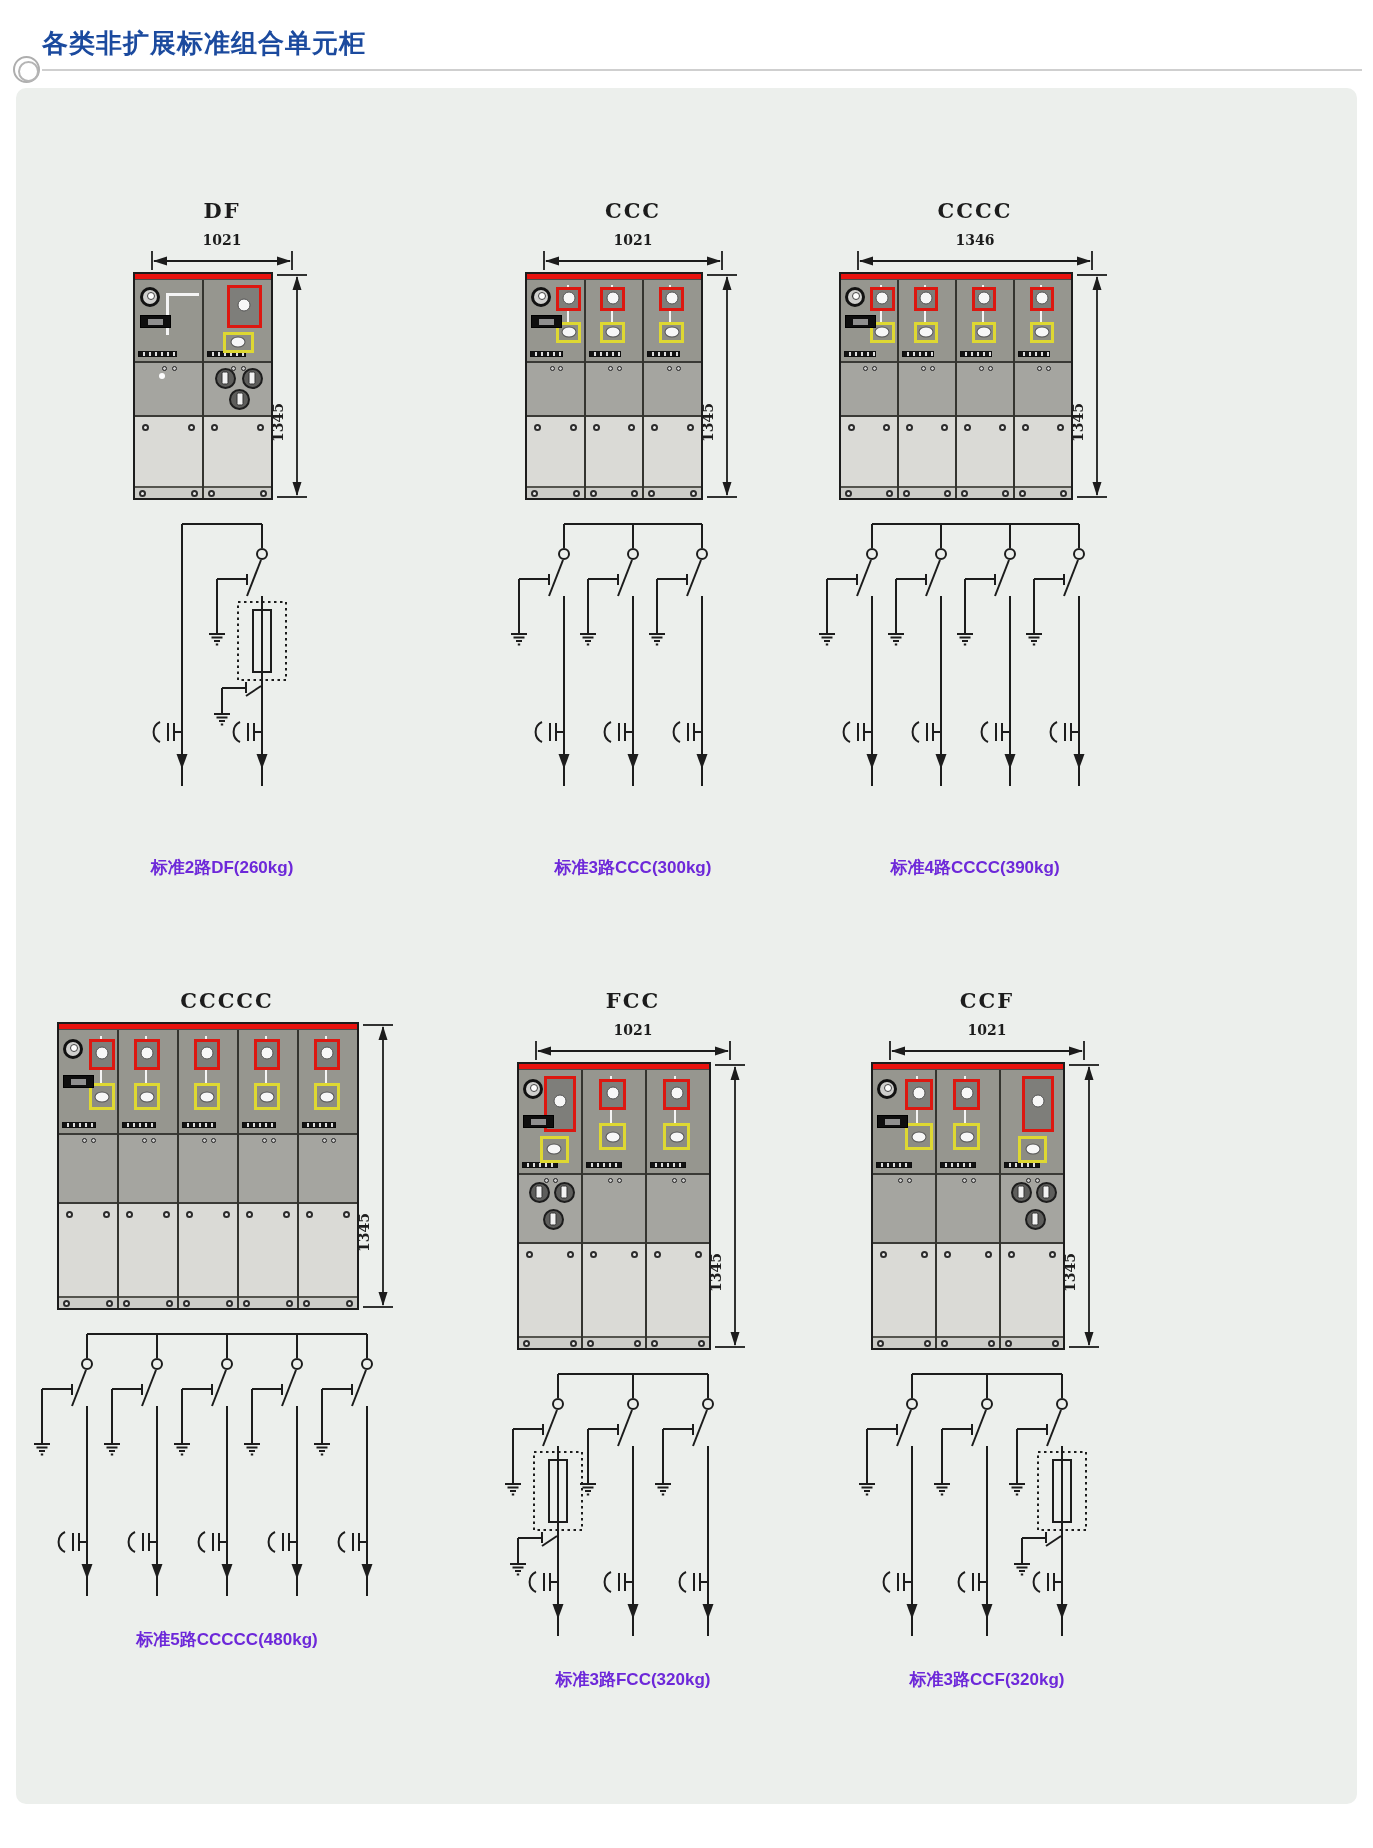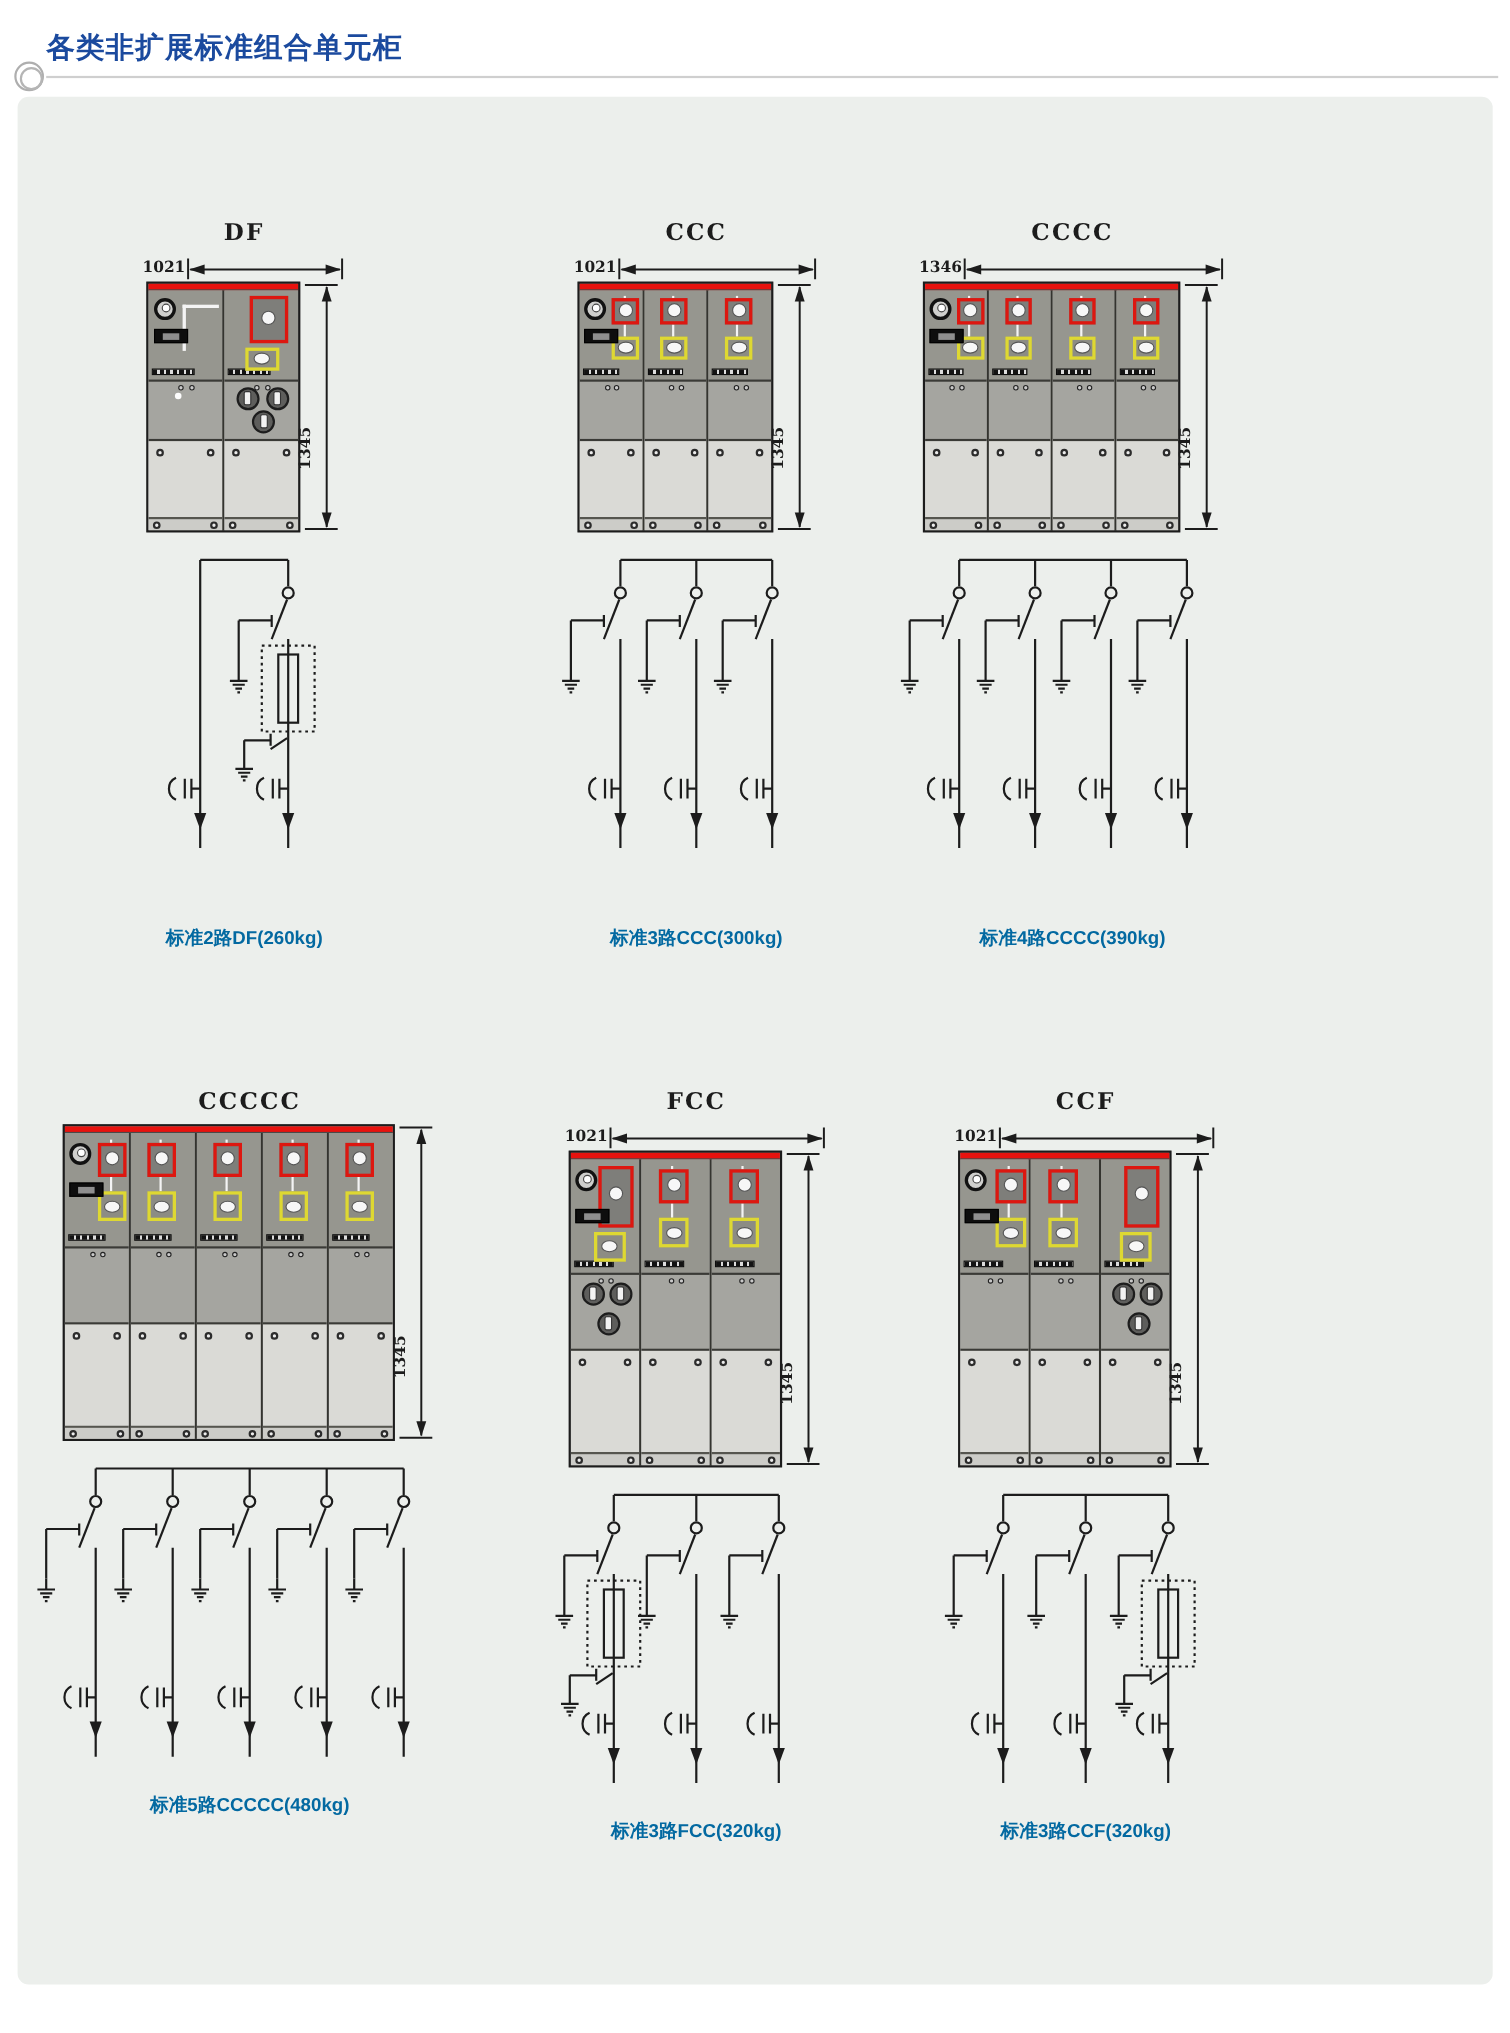--- a/index.html
+++ b/index.html
@@ -7,27 +7,27 @@
 body{width:1373px;height:1848px;position:relative;font-family:"Liberation Sans",sans-serif;color:#1c1c1c;overflow:hidden}
 .content-panel{position:absolute;left:16px;top:88px;width:1341px;height:1716px;background:#ecefec;border-radius:10px}
 
 .hdr-title{position:absolute;left:42px;top:26px;font-size:26px;font-weight:bold;color:#1b4a9e;letter-spacing:1px}
 .hdr-line{position:absolute;left:42px;top:69px;width:1320px;height:2px;background:#cfcfcf}
 .hdr-ring{position:absolute;left:13px;top:56px;width:27px;height:27px;border:2px solid #aeaeae;border-radius:50%;background:#fff}
 .hdr-ring::after{content:"";position:absolute;left:3px;top:3px;width:17px;height:17px;border:2px solid #b5b5b5;border-radius:50%}
 
 .group{position:absolute;display:flex;flex-direction:column;align-items:center}
 .g-title{font-family:"DejaVu Serif","Liberation Serif",serif;font-size:21px;font-weight:600;letter-spacing:2px;margin-bottom:9px}
-.dim-h{display:flex;flex-direction:row;align-items:center;margin-bottom:2px}
+.dim-h{display:flex;flex-direction:column;align-items:center;margin-bottom:2px}
 .dim-h .lbl,.dim-v .lbl{font-family:"DejaVu Serif","Liberation Serif",serif;font-size:14px;font-weight:bold}
 .cab-row{display:flex;align-items:stretch}
 .dim-v{position:relative;width:34px;margin-left:4px}
 .dim-v .lbl{position:absolute;left:-7px;bottom:62px;writing-mode:vertical-rl;transform:rotate(180deg)}
 .circuit{margin-top:10px}
-.caption{font-size:17px;font-weight:bold;color:#0369a1}
+.caption{font-size:17px;font-weight:bold;color:#6d28d9}
 .row1 .caption{margin-top:62px}
 .row2 .caption{margin-top:24px}
 
 .cab{position:relative;border:2px solid #1c1c1c;background:#9a9a98;display:flex;flex-direction:column}
 .cab-stripe{height:6px;background:#e8120e;border-bottom:1px solid #4a4a4a}
 .cab-body{flex:1;display:flex}
 .panel{position:relative;flex:1;border-right:2px solid #34342f;display:flex;flex-direction:column}
 .panel:last-child{border-right:none}
 .cz{position:relative;height:37%;background:#96968f}
 .mz{position:relative;height:25%;background:#a5a5a0;border-top:2px solid #3a3a36}

